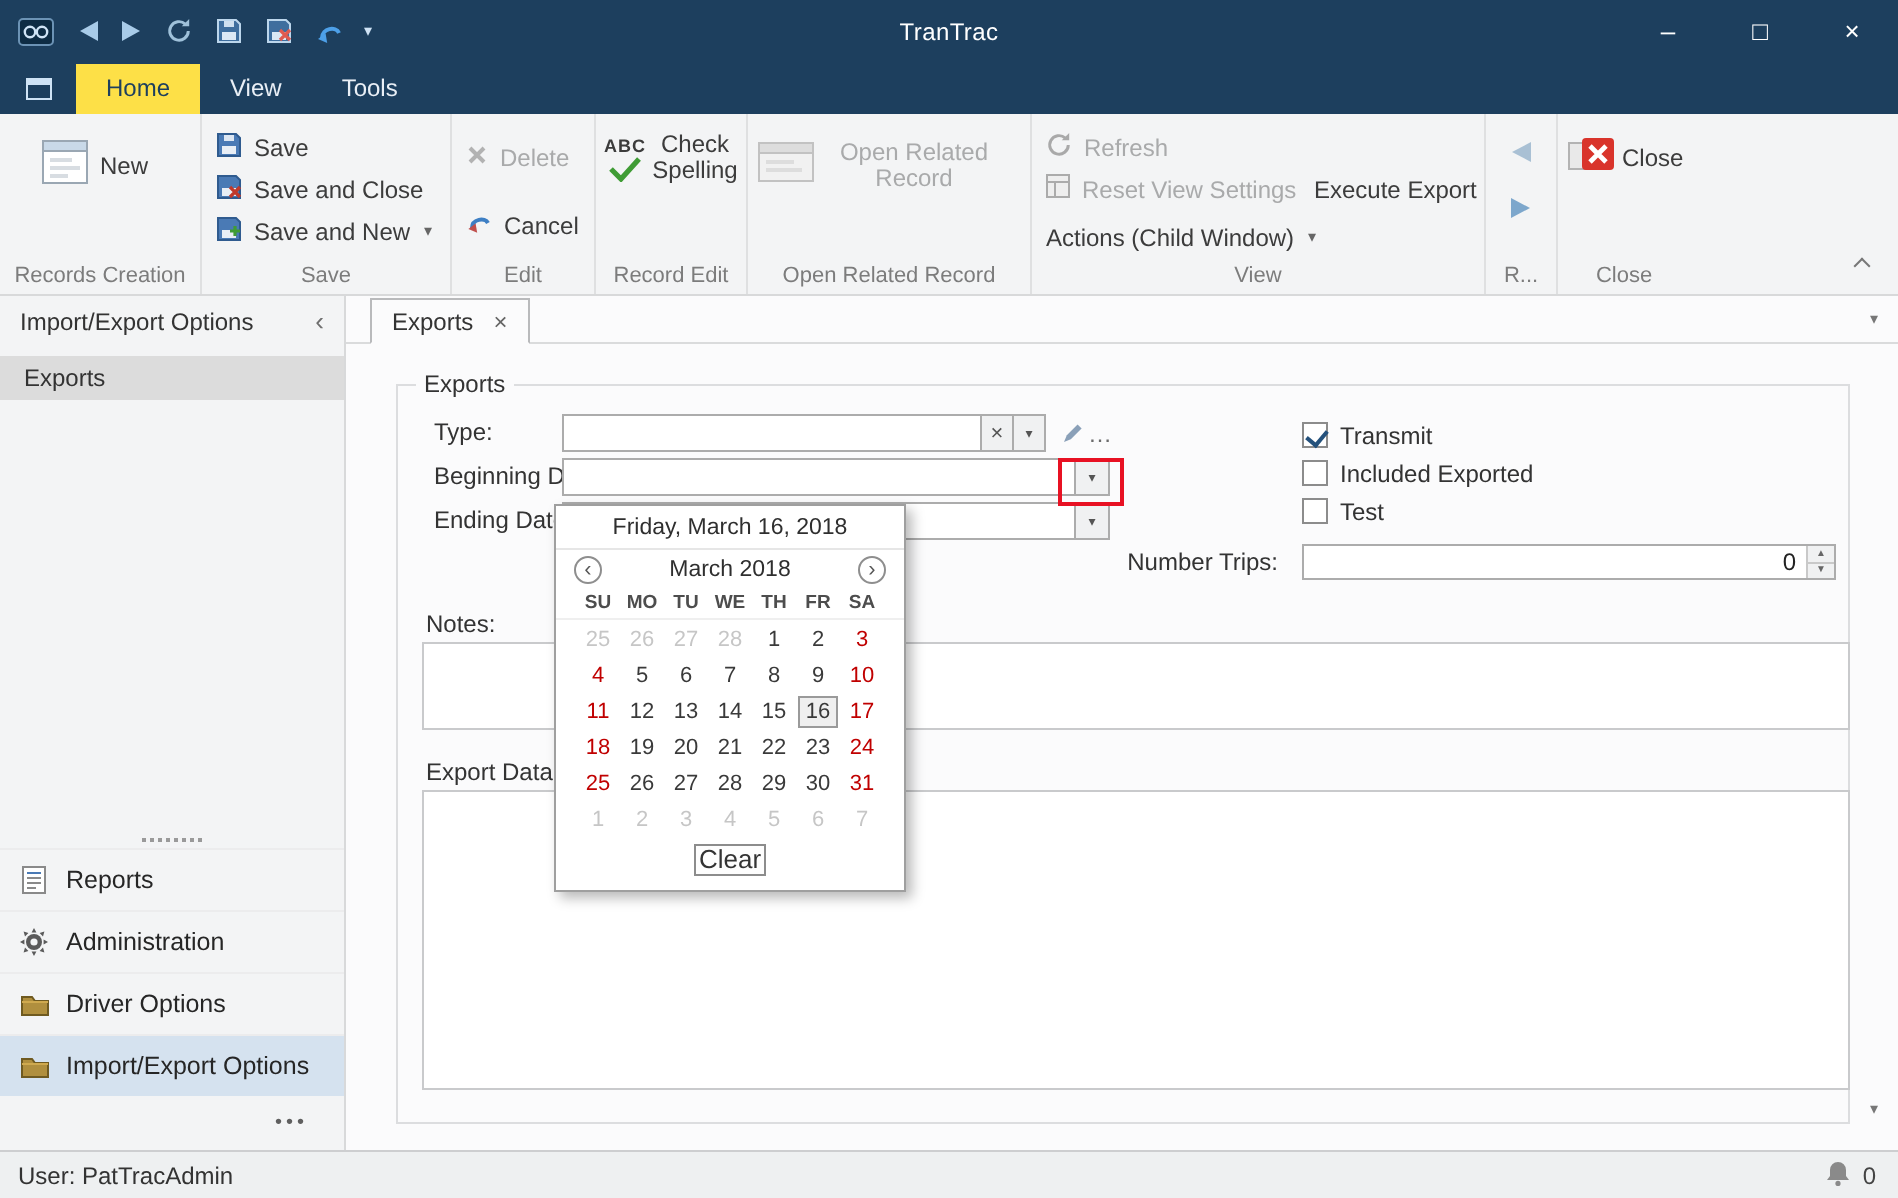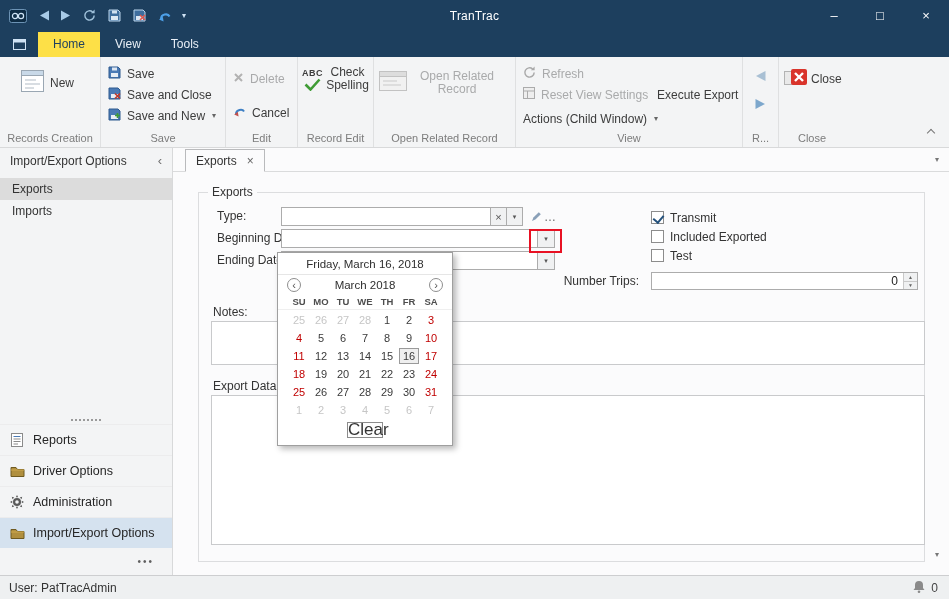--- a/index.html
+++ b/index.html
@@ -96,21 +96,21 @@
   .cal-arrow{width:14px;height:14px;border:1px solid #8e8e8e;border-radius:50%;display:flex;align-items:center;justify-content:center;font-size:11px;line-height:10px;color:#555;padding-bottom:1px}
   .cal-month{flex:1;text-align:center;font-size:11.5px;color:#2f2f2f}
   .cal-weekdays{display:grid;grid-template-columns:repeat(7,22px);justify-content:center;color:#4d4d4d;font-size:9.5px;font-weight:bold;padding:3px 0 2px;border-bottom:1px solid #efefef}
   .cal-weekdays span{text-align:center}
   .cal-grid{display:grid;grid-template-columns:repeat(7,22px);grid-auto-rows:18px;justify-content:center;align-items:center;padding-top:1px}
   .cd{display:flex;align-items:center;justify-content:center;height:16px;margin:0 1px;font-size:11px;border:1px solid transparent}
   .s-n{color:#3a3a3a}
   .s-m{color:#c6c6c6}
   .s-r{color:#c00000}
   .s-sel{border-color:#9a9a9a;background:#efefef;color:#3a3a3a}
-  .cal-clear{display:block;margin:3px auto 0;width:36px;height:16px;font-size:17px;font-family:inherit;border:1px solid #8c8c8c;background:#fdfdfd;color:#333;line-height:12px}
+  .cal-clear{display:block;margin:3px auto 0;width:36px;height:16px;font-size:13px;font-family:inherit;border:1px solid #8c8c8c;background:#fdfdfd;color:#333;line-height:12px}
 </style>
 </head>
 <body>
 
 <div id="app">
 
   <header class="titlebar">
     <div class="qat">
       <span class="qi">
           <svg width="18" height="14">
@@ -318,54 +318,53 @@
     <span class="ribbon-collapse"></span>
   </section>
 
   <aside class="sidebar">
     <div class="sidebar-header">
       <span>Import/Export Options</span>
       <span class="collapse-arrow">‹</span>
     </div>
     <div class="side-list">
       <div class="side-item selected">Exports</div>
-      <div class="side-item">Imports</div>
     </div>
     <div class="side-spacer"></div>
     <div class="splitter"></div>
     <div class="nav-item">
       <span class="ni">
           <svg width="12" height="14">
             <rect x="0.5" y="0.5" width="11" height="13" fill="#fff" stroke="#8a8a8a"></rect>
             <line x1="2.5" y1="3.5" x2="9.5" y2="3.5" stroke="#4a7ab5"></line>
             <line x1="2.5" y1="6" x2="9.5" y2="6" stroke="#8a8a8a"></line>
             <line x1="2.5" y1="8.5" x2="9.5" y2="8.5" stroke="#8a8a8a"></line>
             <line x1="2.5" y1="11" x2="7" y2="11" stroke="#8a8a8a"></line>
           </svg>
         </span>
       <span>Reports</span>
     </div>
     <div class="nav-item">
       <span class="ni">
-          <svg width="15" height="12">
-            <path d="M1 2.5h5l1.5 2H14v7H1z" fill="#b08f3e" stroke="#6f5a20"></path>
-            <path d="M1 5h13" stroke="#cfa94e"></path>
-          </svg>
-        </span>
-      <span>Driver Options</span>
-    </div>
-    <div class="nav-item">
-      <span class="ni">
           <svg width="14" height="14" viewBox="0 0 14 14">
             <path d="M7 0l1.2 2.2H5.8zM7 14l1.2-2.2H5.8zM0 7l2.2-1.2v2.4zM14 7l-2.2-1.2v2.4zM1.8 1.8l2.4.7-1.7 1.7zM12.2 1.8l-.7 2.4-1.7-1.7zM1.8 12.2l.7-2.4 1.7 1.7zM12.2 12.2l-2.4-.7 1.7-1.7z" fill="#5a5a5a"></path>
             <circle cx="7" cy="7" r="4" fill="#5a5a5a"></circle>
             <circle cx="7" cy="7" r="1.8" fill="#f3f4f5"></circle>
           </svg>
         </span>
       <span>Administration</span>
+    </div>
+    <div class="nav-item">
+      <span class="ni">
+          <svg width="15" height="12">
+            <path d="M1 2.5h5l1.5 2H14v7H1z" fill="#b08f3e" stroke="#6f5a20"></path>
+            <path d="M1 5h13" stroke="#cfa94e"></path>
+          </svg>
+        </span>
+      <span>Driver Options</span>
     </div>
     <div class="nav-item selected">
       <span class="ni">
           <svg width="15" height="12">
             <path d="M1 2.5h5l1.5 2H14v7H1z" fill="#b08f3e" stroke="#6f5a20"></path>
             <path d="M1 5h13" stroke="#cfa94e"></path>
           </svg>
         </span>
       <span>Import/Export Options</span>
     </div>

